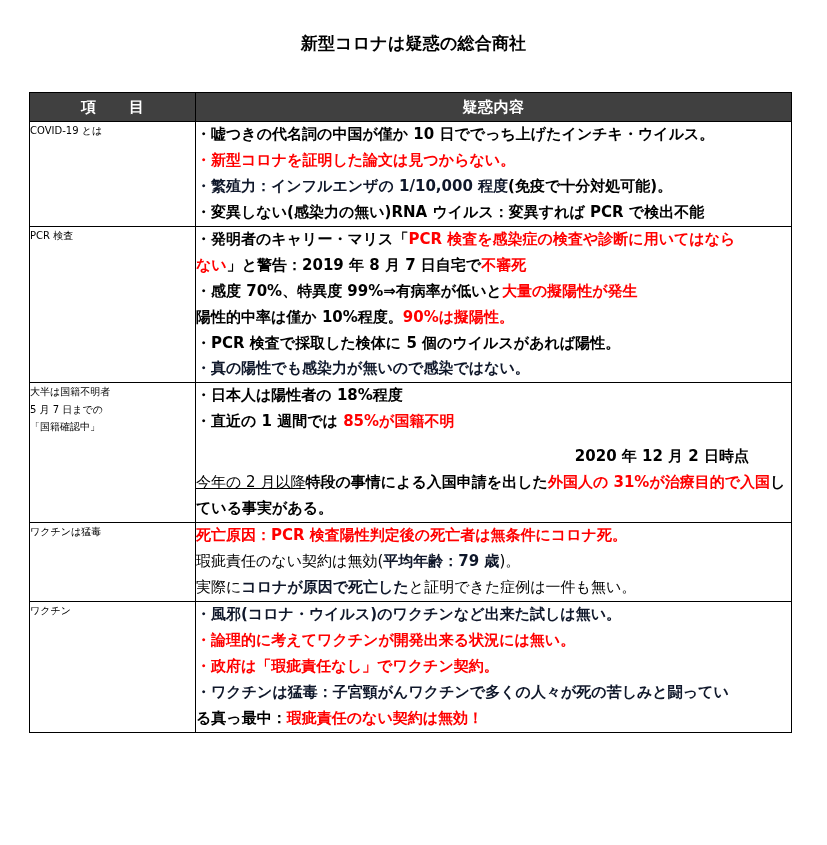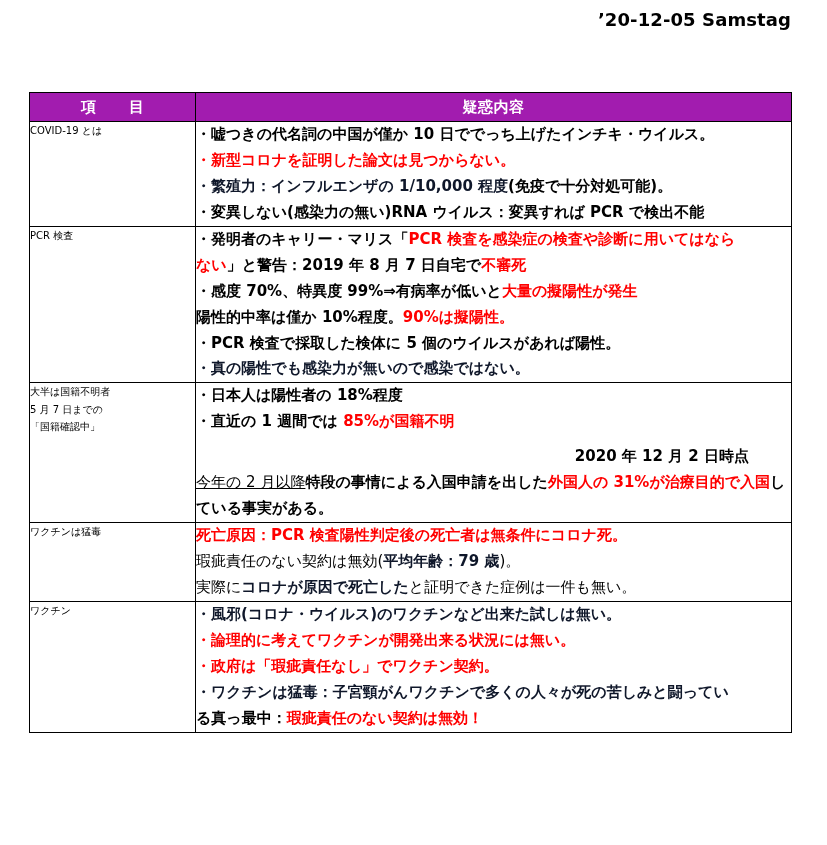--- a/index.html
+++ b/index.html
@@ -67,21 +67,21 @@
     border: 1px solid #000000;
     padding: 0;
     vertical-align: top;
     box-sizing: border-box;
   }
 
   .col-item  { width: 166px; }
   .col-body  { width: 596px; }
 
   thead th {
-    background: #a21caf;
+    background: #404040;
     color: #ffffff;
     font-size: 15px;
     font-weight: bold;
     text-align: center;
     height: 28px;
     line-height: 28px;
     vertical-align: middle;
     letter-spacing: 0.5px;
   }
   thead th.h-item { letter-spacing: 9px; text-indent: 9px; }
@@ -112,21 +112,21 @@
 
   .r { color: #ff0000; }
   .b { color: #0f172a; }
   .k { color: #000000; margin-top: 44px; }
 </style>
 </head>
 <body>
 
 <div class="page">
 
-  <div class="doc-date">’20-12-05 Samstag</div>
+  <h1 class="doc-title">新型コロナは疑惑の総合商社</h1>
 
   <div class="tbl-wrap">
     <table class="main">
       <colgroup>
         <col class="col-item">
         <col class="col-body">
       </colgroup>
       <thead>
         <tr>
           <th class="h-item">項　目</th>

